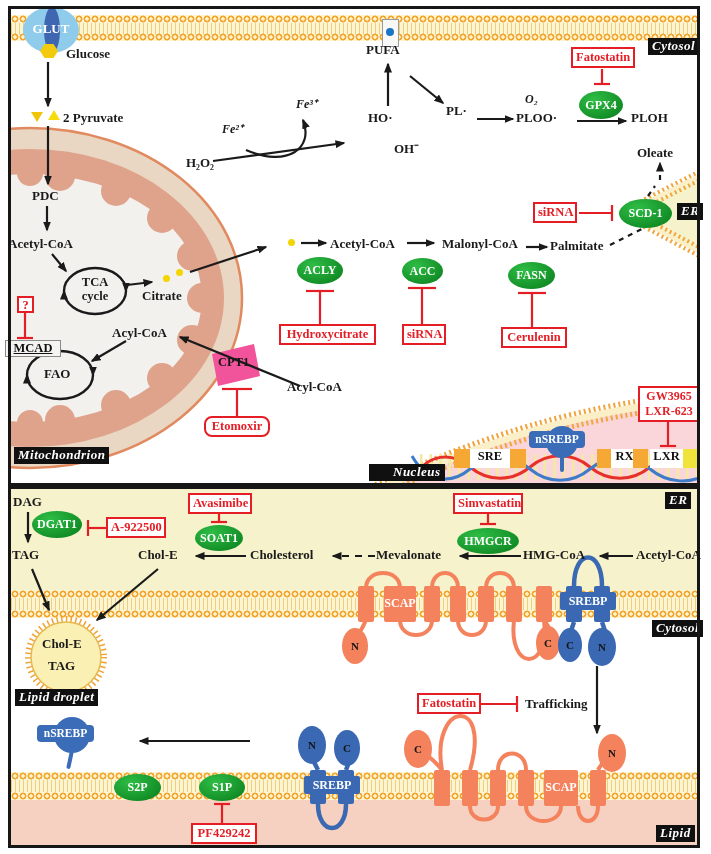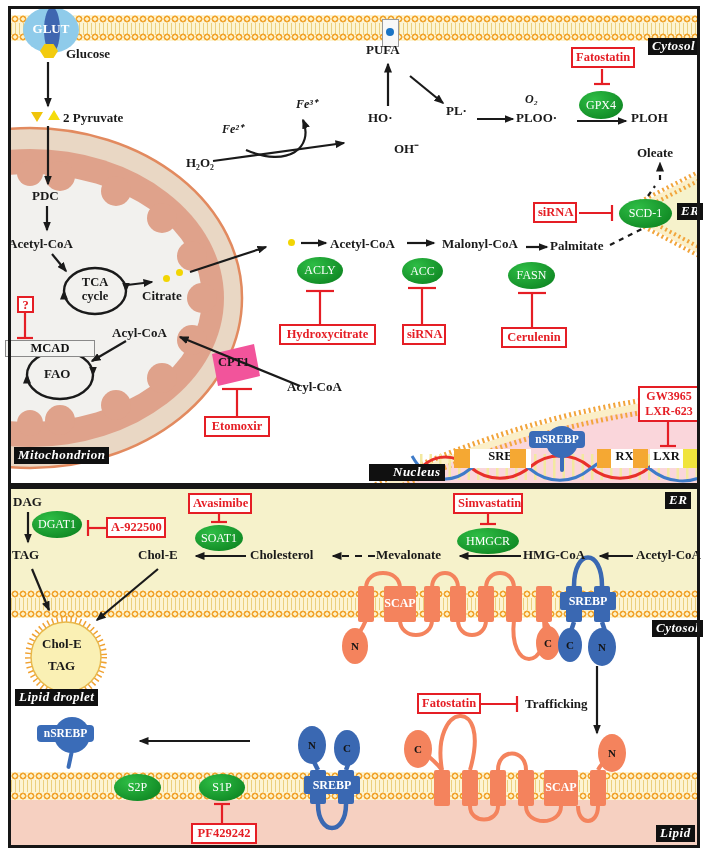--- a/index.html
+++ b/index.html
@@ -17,37 +17,37 @@
     background-repeat:repeat-x, repeat-x, repeat-x;}
   svg.layer{position:absolute;left:0;top:0;z-index:2;}
   .lbl{position:absolute;z-index:3;font-weight:bold;font-size:13px;color:#1a1a1a;white-space:nowrap;}
   .sm{font-size:12px;}
   .it{font-style:italic;font-weight:bold;}
   .tag{position:absolute;z-index:4;background:#101010;color:#fff;font-weight:bold;font-style:italic;
        font-size:13px;padding:0 4px 1px 4px;white-space:nowrap;letter-spacing:.5px;}
   .rbox{position:absolute;z-index:4;background:#fff;border:2px solid #E51E25;color:#E51E25;
         font-weight:bold;font-size:12.5px;text-align:center;padding:1px 3px;white-space:nowrap;box-sizing:border-box;}
   .enz{position:absolute;z-index:4;background:radial-gradient(ellipse at 35% 30%, #2EBD45, #128C26 75%);
-       border-radius:50%;color:#fff;font-weight:normal;font-size:12px;display:flex;align-items:center;justify-content:center;}
+       border-radius:50%;color:#fff;font-weight:bold;font-size:12px;display:flex;align-items:center;justify-content:center;}
   .term{position:absolute;z-index:4;border-radius:50%;color:#141414;font-weight:bold;font-size:11px;
         display:flex;align-items:center;justify-content:center;}
   .torange{background:#F4835D;} .tblue{background:#3A68B2;}
   .obox{position:absolute;z-index:4;background:#F5A833;}
   .ybx{position:absolute;z-index:4;background:#F0E43C;}
   .wbox{position:absolute;z-index:4;background:#fff;color:#111;font-weight:bold;font-size:12.5px;text-align:center;}
   .blueblob{position:absolute;z-index:4;background:#3A6CB8;color:#fff;font-weight:bold;font-size:11.5px;
             text-align:center;border-radius:4px;}
   .bluecirc{position:absolute;z-index:3;background:#3A6CB8;border-radius:50%;}
   .dot{position:absolute;z-index:3;width:7px;height:7px;border-radius:50%;background:#F2D503;}
   .tri-down{position:absolute;z-index:3;width:0;height:0;border-left:6px solid transparent;
             border-right:6px solid transparent;border-top:10px solid #F0C40A;}
   .tri-up{position:absolute;z-index:3;width:0;height:0;border-left:6px solid transparent;
           border-right:6px solid transparent;border-bottom:10px solid #F5DC0A;}
   .mcad{position:absolute;z-index:4;background:#F4F4F2;border:1.5px solid #8a8a8a;color:#111;
-        font-weight:bold;font-size:12.5px;text-align:center;padding:0 20px;}
+        font-weight:bold;font-size:12.5px;text-align:center;padding:0 3px;text-decoration:underline;}
   .cpt1lbl{position:absolute;z-index:4;color:#161616;font-weight:bold;font-size:12.5px;}
   .protlbl{position:absolute;z-index:4;color:#fff;font-weight:bold;font-size:12px;text-align:center;}
 </style>
 </head>
 <body>
 
 <div id="fig">
 
   <div class="fill" style="left:11px;top:489px;width:686px;height:101px;background:#F6F2CB;"></div>
   <div class="fill" style="left:11px;top:799px;width:686px;height:46px;background:#F6D0C1;"></div>
@@ -263,21 +263,21 @@
   <div class="dot" style="left:163px;top:275px;"></div>
   <div class="dot" style="left:176px;top:269px;"></div>
   <div class="dot" style="left:288px;top:239px;"></div>
 
   <div class="rbox" style="left:17px;top:296px;width:17px;height:17px;padding:0;">?</div>
   <div class="mcad" style="left:5px;top:340px;width:48px;">MCAD</div>
   <div class="lbl" style="left:44px;top:366px;">FAO</div>
   <div class="lbl" style="left:112px;top:325px;">Acyl-CoA</div>
   <div class="lbl" style="left:287px;top:379px;">Acyl-CoA</div>
   <div class="cpt1lbl" style="left:218px;top:355px;">CPT1</div>
-  <div class="rbox" style="left:204px;top:416px;width:66px;">Etomoxir</div>
+  <div class="rbox" style="left:204px;top:416px;width:66px;border-radius:8px;">Etomoxir</div>
 
   <div class="lbl" style="left:330px;top:236px;">Acetyl-CoA</div>
   <div class="lbl" style="left:442px;top:236px;">Malonyl-CoA</div>
   <div class="lbl" style="left:550px;top:238px;">Palmitate</div>
   <div class="lbl" style="left:637px;top:145px;">Oleate</div>
   <div class="enz" style="left:297px;top:257px;width:46px;height:27px;">ACLY</div>
   <div class="enz" style="left:402px;top:258px;width:41px;height:26px;">ACC</div>
   <div class="enz" style="left:508px;top:262px;width:47px;height:27px;">FASN</div>
   <div class="enz" style="left:619px;top:199px;width:53px;height:29px;">SCD-1</div>
   <div class="rbox" style="left:279px;top:324px;width:97px;">Hydroxycitrate</div>
@@ -297,21 +297,21 @@
   <div class="lbl it sm" style="left:489px;top:92px;margin-left:36px;">O₂</div>
   <div class="lbl" style="left:516px;top:110px;">PLOO·</div>
   <div class="lbl" style="left:631px;top:110px;">PLOH</div>
   <div class="enz" style="left:579px;top:91px;width:44px;height:28px;">GPX4</div>
   <div class="rbox" style="left:571px;top:47px;width:64px;">Fatostatin</div>
 
   <div class="bluecirc" style="left:546px;top:426px;width:32px;height:32px;"></div>
   <div class="blueblob" style="left:529px;top:431px;width:56px;height:17px;line-height:17px;">nSREBP</div>
   <div class="bluecirc" style="left:560px;top:456px;width:4px;height:16px;border-radius:2px;"></div>
   <div class="obox" style="left:454px;top:449px;width:16px;height:19px;"></div>
-  <div class="wbox" style="left:470px;top:449px;width:61px;height:19px;">SRE</div>
+  <div class="wbox" style="left:470px;top:449px;width:40px;height:19px;">SRE</div>
   <div class="obox" style="left:510px;top:449px;width:16px;height:19px;"></div>
   <div class="obox" style="left:597px;top:449px;width:14px;height:19px;"></div>
   <div class="wbox" style="left:611px;top:449px;width:36px;height:19px;">RXR</div>
   <div class="obox" style="left:633px;top:449px;width:15px;height:19px;"></div>
   <div class="wbox" style="left:650px;top:449px;width:33px;height:19px;">LXR</div>
   <div class="ybx" style="left:683px;top:449px;width:15px;height:19px;"></div>
   <div class="rbox" style="left:638px;top:386px;width:62px;font-size:12px;line-height:1.25;">
     <span>GW3965</span><br>
     <span>LXR-623</span>
   </div>

